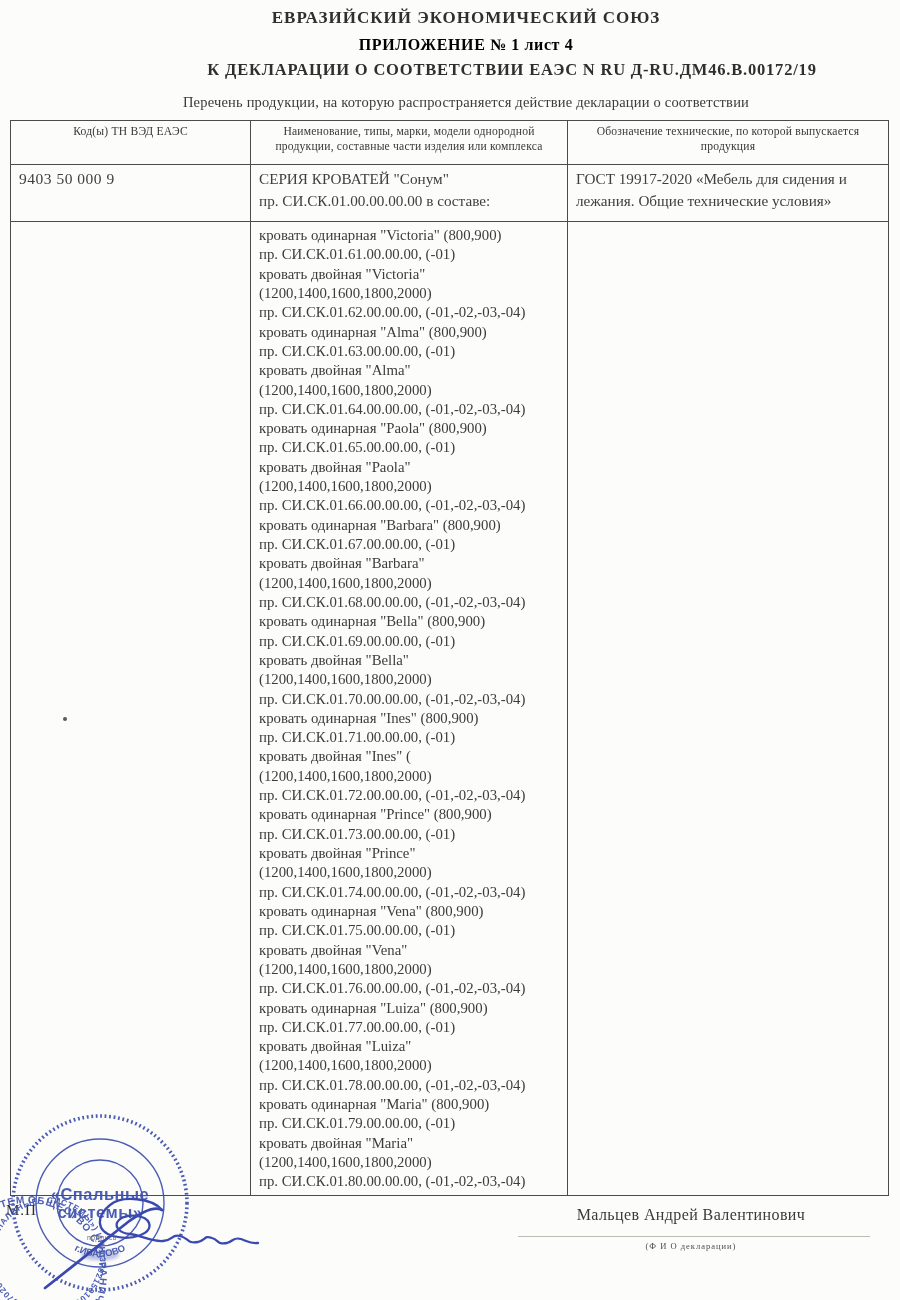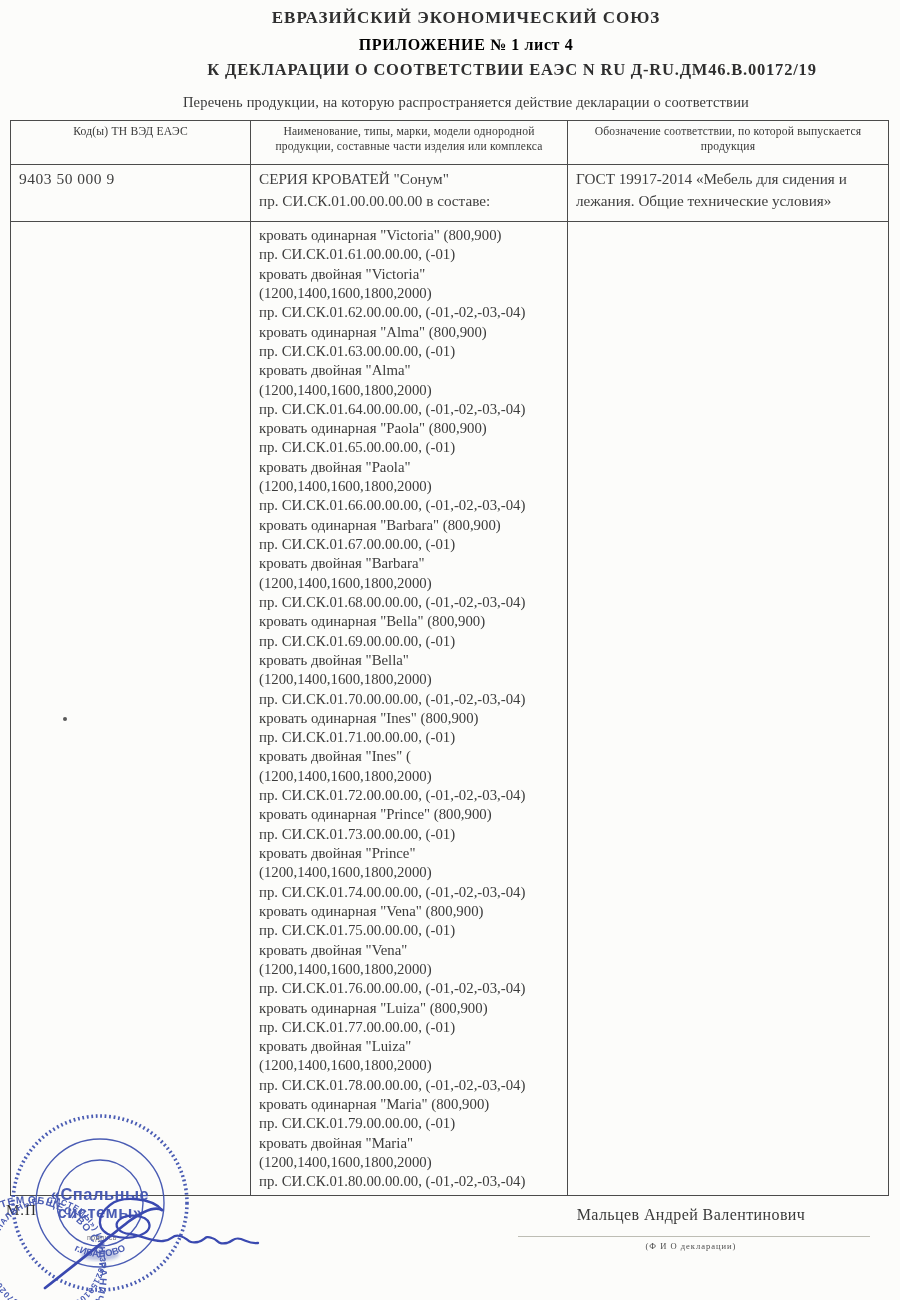--- a/index.html
+++ b/index.html
@@ -65,27 +65,27 @@
   <table class="doc">
     <colgroup>
         <col style="width:240px">
         <col style="width:317px">
         <col style="width:321px">
       </colgroup>
     <tbody>
         <tr class="hrow">
       <th class="hdr hdr-code">Код(ы) ТН ВЭД ЕАЭС</th>
       <th class="hdr">Наименование, типы, марки, модели однородной продукции, составные части изделия или комплекса</th>
-      <th class="hdr">Обозначение соответствии, по которой выпускается продукция</th>
+      <th class="hdr">Обозначение технические, по которой выпускается продукция</th>
     </tr>
     <tr>
       <td class="r1 code-cell">9403 50 000 9</td>
       <td class="r1 pre">СЕРИЯ КРОВАТЕЙ "Сонум"
 пр. СИ.СК.01.00.00.00.00 в составе:</td>
-      <td class="r1 pre">ГОСТ 19917-2014 «Мебель для сидения и
+      <td class="r1 pre">ГОСТ 19917-2020 «Мебель для сидения и
 лежания. Общие технические условия»</td>
     </tr>
     <tr>
       <td class="r2"></td>
       <td class="r2">
             <div class="product-list">кровать одинарная "Victoria" (800,900)
 пр. СИ.СК.01.61.00.00.00, (-01)
 кровать двойная "Victoria"
 (1200,1400,1600,1800,2000)
 пр. СИ.СК.01.62.00.00.00, (-01,-02,-03,-04)

